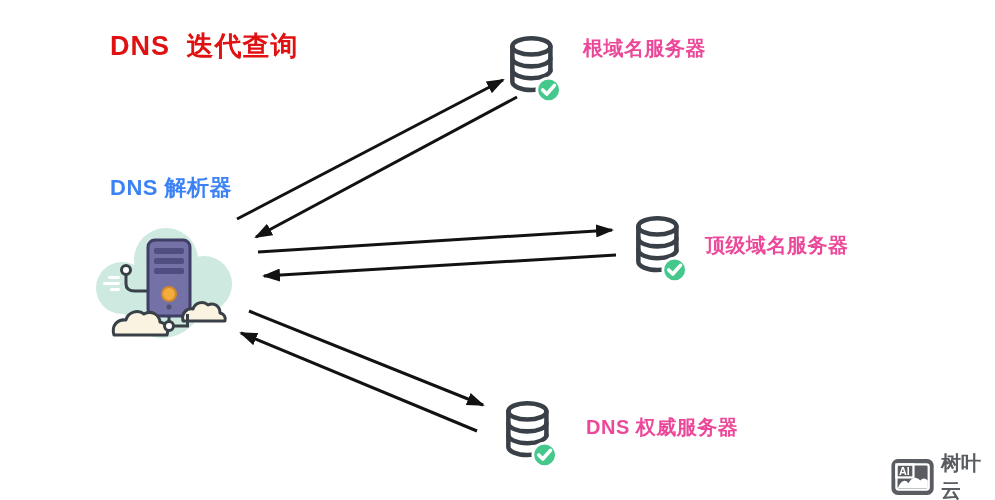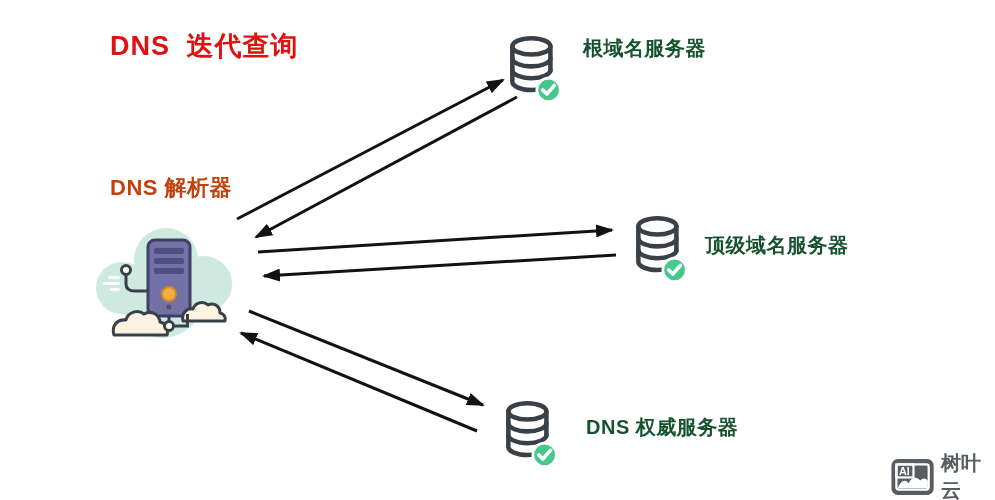--- a/index.html
+++ b/index.html
@@ -8,28 +8,28 @@
     overflow:hidden;font-family:"Liberation Sans","DejaVu Sans",sans-serif;
   }
   #arrows{position:absolute;left:0;top:0;width:995px;height:500px;}
   #arrows line{stroke:#121212;stroke-width:3;}
   .title{
     position:absolute;left:110px;top:28px;margin:0;
     font-size:27px;font-weight:800;color:#e01111;letter-spacing:1px;word-spacing:8px;
   }
   .resolver-label{
     position:absolute;left:110px;top:173px;
-    font-size:22px;font-weight:800;color:#c2410c;letter-spacing:.5px;
+    font-size:22px;font-weight:800;color:#3b82f6;letter-spacing:.5px;
   }
   .resolver-art{position:absolute;left:86px;top:214px;}
   .server{position:absolute;}
   .server .db{position:absolute;left:0;top:0;}
   .server .server-label{
     position:absolute;white-space:nowrap;
-    font-size:20px;font-weight:800;color:#14532d;letter-spacing:.5px;
+    font-size:20px;font-weight:800;color:#ec4899;letter-spacing:.5px;
   }
   .server-root{left:506px;top:34px;}
   .server-root .server-label{left:77px;top:1px;}
   .server-tld{left:632px;top:214px;}
   .server-tld .server-label{left:73px;top:18px;}
   .server-auth{left:502px;top:399px;}
   .server-auth .server-label{left:84px;top:15px;}
   .watermark{
     position:absolute;left:891px;top:450px;display:flex;align-items:center;gap:7px;
   }

